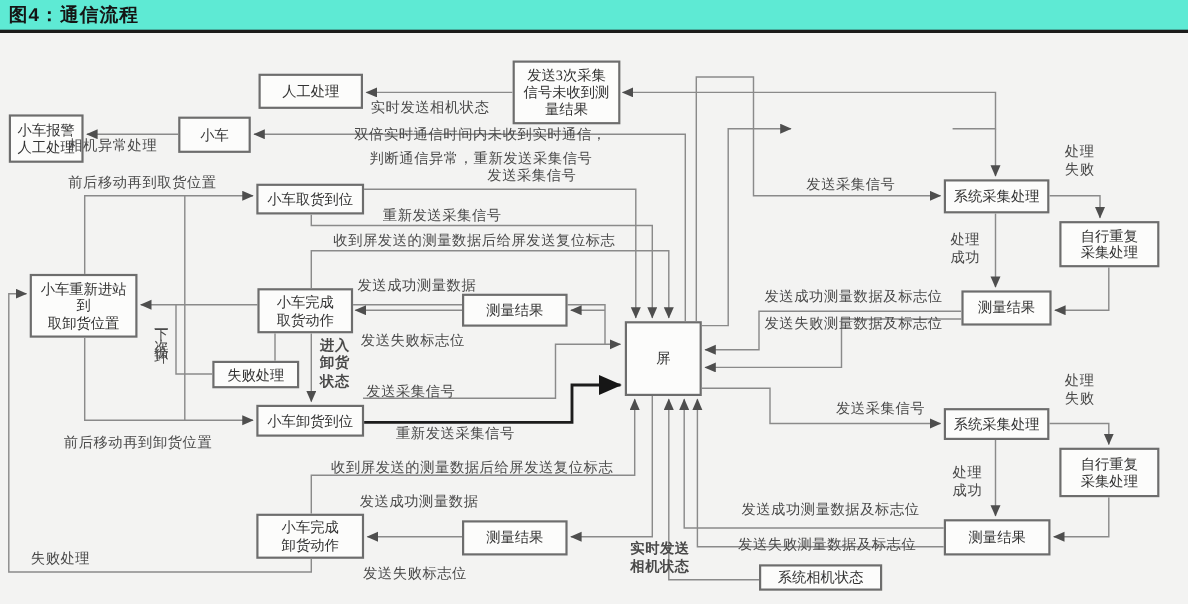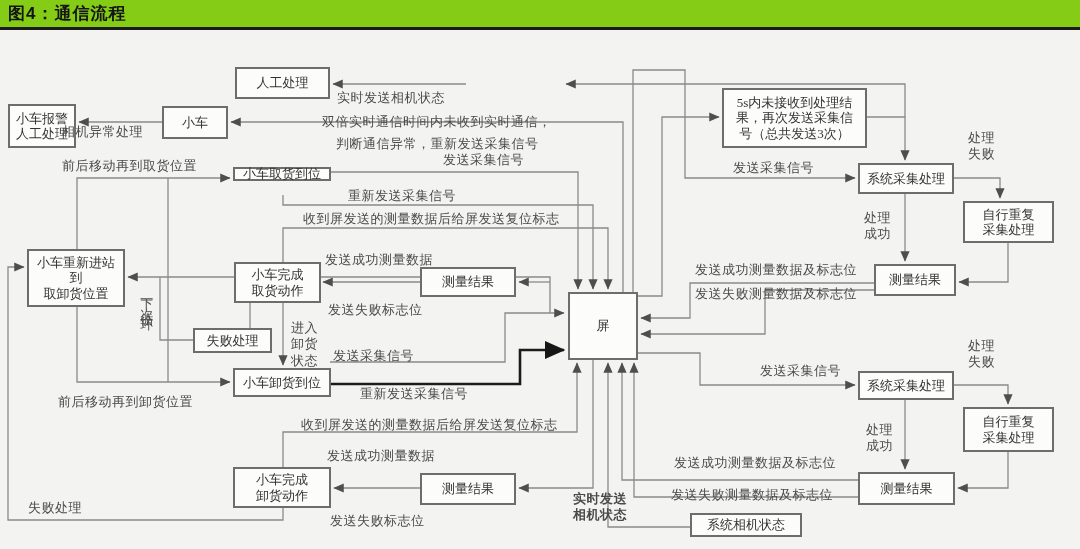--- a/index.html
+++ b/index.html
@@ -5,21 +5,21 @@
   html,body{margin:0;padding:0;}
   body{
     width:1080px;height:549px;overflow:hidden;
     background:#f3f3f2;
     font-family:"Liberation Serif","DejaVu Serif",serif;
   }
   #stage{position:relative;width:1080px;height:549px;}
   
   #hdr{
     position:absolute;left:0;top:0;width:1080px;height:30px;
-    background:#84cc16;border-bottom:3px solid #1b1b1b;
+    background:#5eead4;border-bottom:3px solid #1b1b1b;
     display:flex;align-items:center;box-sizing:border-box;
   }
   #hdr .t{
     font-family:"Liberation Sans","DejaVu Sans",sans-serif;
     font-weight:bold;font-size:17px;color:#151515;padding-left:8px;letter-spacing:1px;
   }
   
   svg.wires{position:absolute;left:0;top:0;}
   
   .node{
@@ -128,24 +128,24 @@
       <polyline points="283,508 283,520 8,520 8,267 24,267" marker-end="url(#ah)"></polyline>
     </g>
 
     <polyline points="330,384 520,384 520,350 564,350" fill="none" stroke="#1c1c1c" stroke-width="2.6" marker-end="url(#ahb)"></polyline>
   </svg>
 
   <div class="node" style="left:235px;top:67px;width:95px;height:32px;">人工处理</div>
   <div class="node" style="left:8px;top:104px;width:68px;height:44px;">小车报警
 人工处理</div>
   <div class="node" style="left:162px;top:106px;width:66px;height:33px;">小车</div>
-  <div class="node" style="left:722px;top:88px;width:145px;height:60px;">5s内未接收到处理结
-果，再次发送采集信
-号（总共发送3次）</div>
-  <div class="node" style="left:233px;top:167px;width:98px;height:14px;">小车取货到位</div>
+  <div class="node" style="left:466px;top:55px;width:98px;height:58px;">发送3次采集
+信号未收到测
+量结果</div>
+  <div class="node" style="left:233px;top:167px;width:98px;height:28px;">小车取货到位</div>
   <div class="node" style="left:858px;top:163px;width:96px;height:31px;">系统采集处理</div>
   <div class="node" style="left:963px;top:201px;width:91px;height:42px;">自行重复
 采集处理</div>
   <div class="node" style="left:27px;top:249px;width:98px;height:58px;">小车重新进站
 到
 取卸货位置</div>
   <div class="node" style="left:234px;top:262px;width:87px;height:41px;">小车完成
 取货动作</div>
   <div class="node" style="left:420px;top:267px;width:96px;height:30px;">测量结果</div>
   <div class="node" style="left:568px;top:292px;width:70px;height:68px;">屏</div>
@@ -172,21 +172,21 @@
 失败</div>
   <div class="lbl" style="left:348px;top:188px;">重新发送采集信号</div>
   <div class="lbl" style="left:303px;top:211px;">收到屏发送的测量数据后给屏发送复位标志</div>
   <div class="lbl" style="left:864px;top:210px;">处理
 成功</div>
   <div class="lbl" style="left:695px;top:262px;">发送成功测量数据及标志位</div>
   <div class="lbl" style="left:695px;top:286px;">发送失败测量数据及标志位</div>
   <div class="lbl" style="left:325px;top:252px;">发送成功测量数据</div>
   <div class="lbl" style="left:328px;top:302px;">发送失败标志位</div>
   <div class="lbl vert" style="left:138px;top:288px;">下一次循环</div>
-  <div class="lbl" style="left:291px;top:320px;">进入
+  <div class="lbl" style="left:291px;top:306px;font-weight:bold;">进入
 卸货
 状态</div>
   <div class="lbl" style="left:333px;top:348px;">发送采集信号</div>
   <div class="lbl" style="left:760px;top:363px;">发送采集信号</div>
   <div class="lbl" style="left:360px;top:386px;">重新发送采集信号</div>
   <div class="lbl" style="left:58px;top:394px;">前后移动再到卸货位置</div>
   <div class="lbl" style="left:968px;top:338px;">处理
 失败</div>
   <div class="lbl" style="left:301px;top:417px;">收到屏发送的测量数据后给屏发送复位标志</div>
   <div class="lbl" style="left:327px;top:448px;">发送成功测量数据</div>

